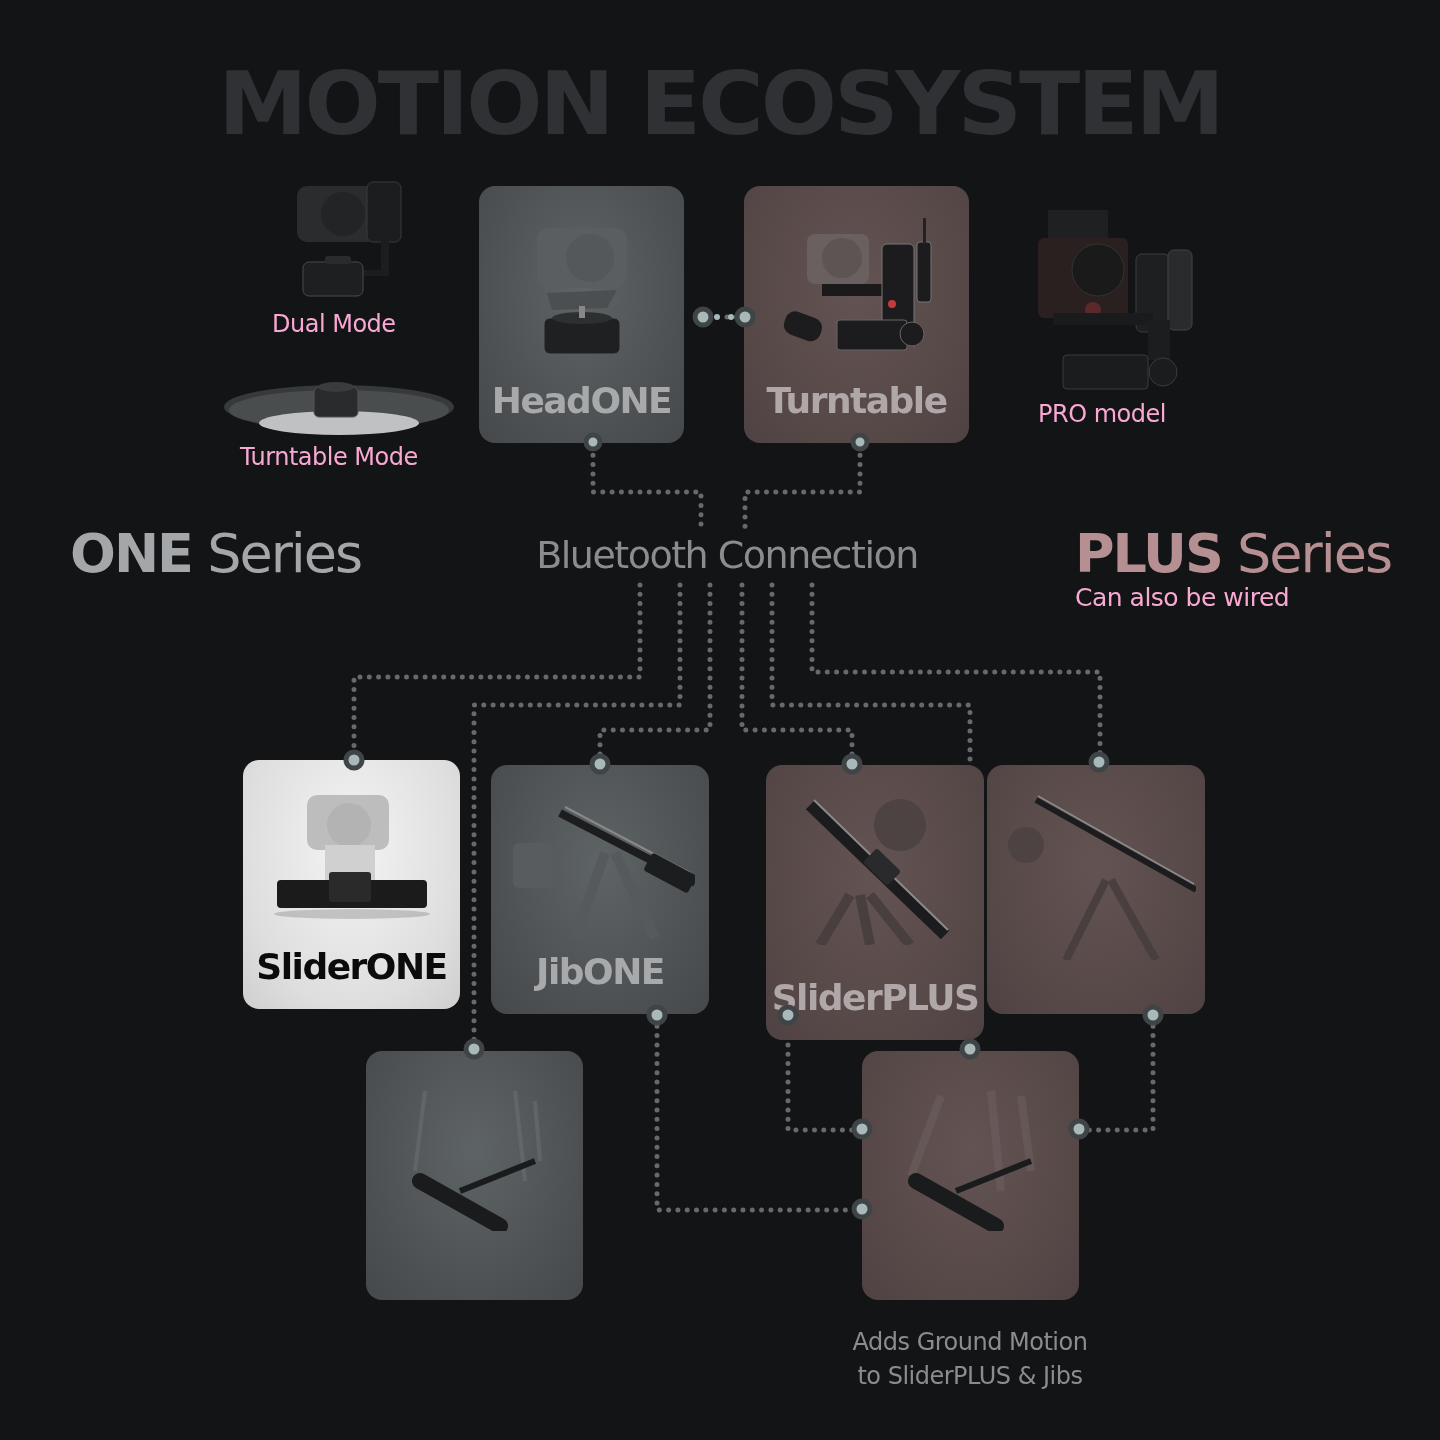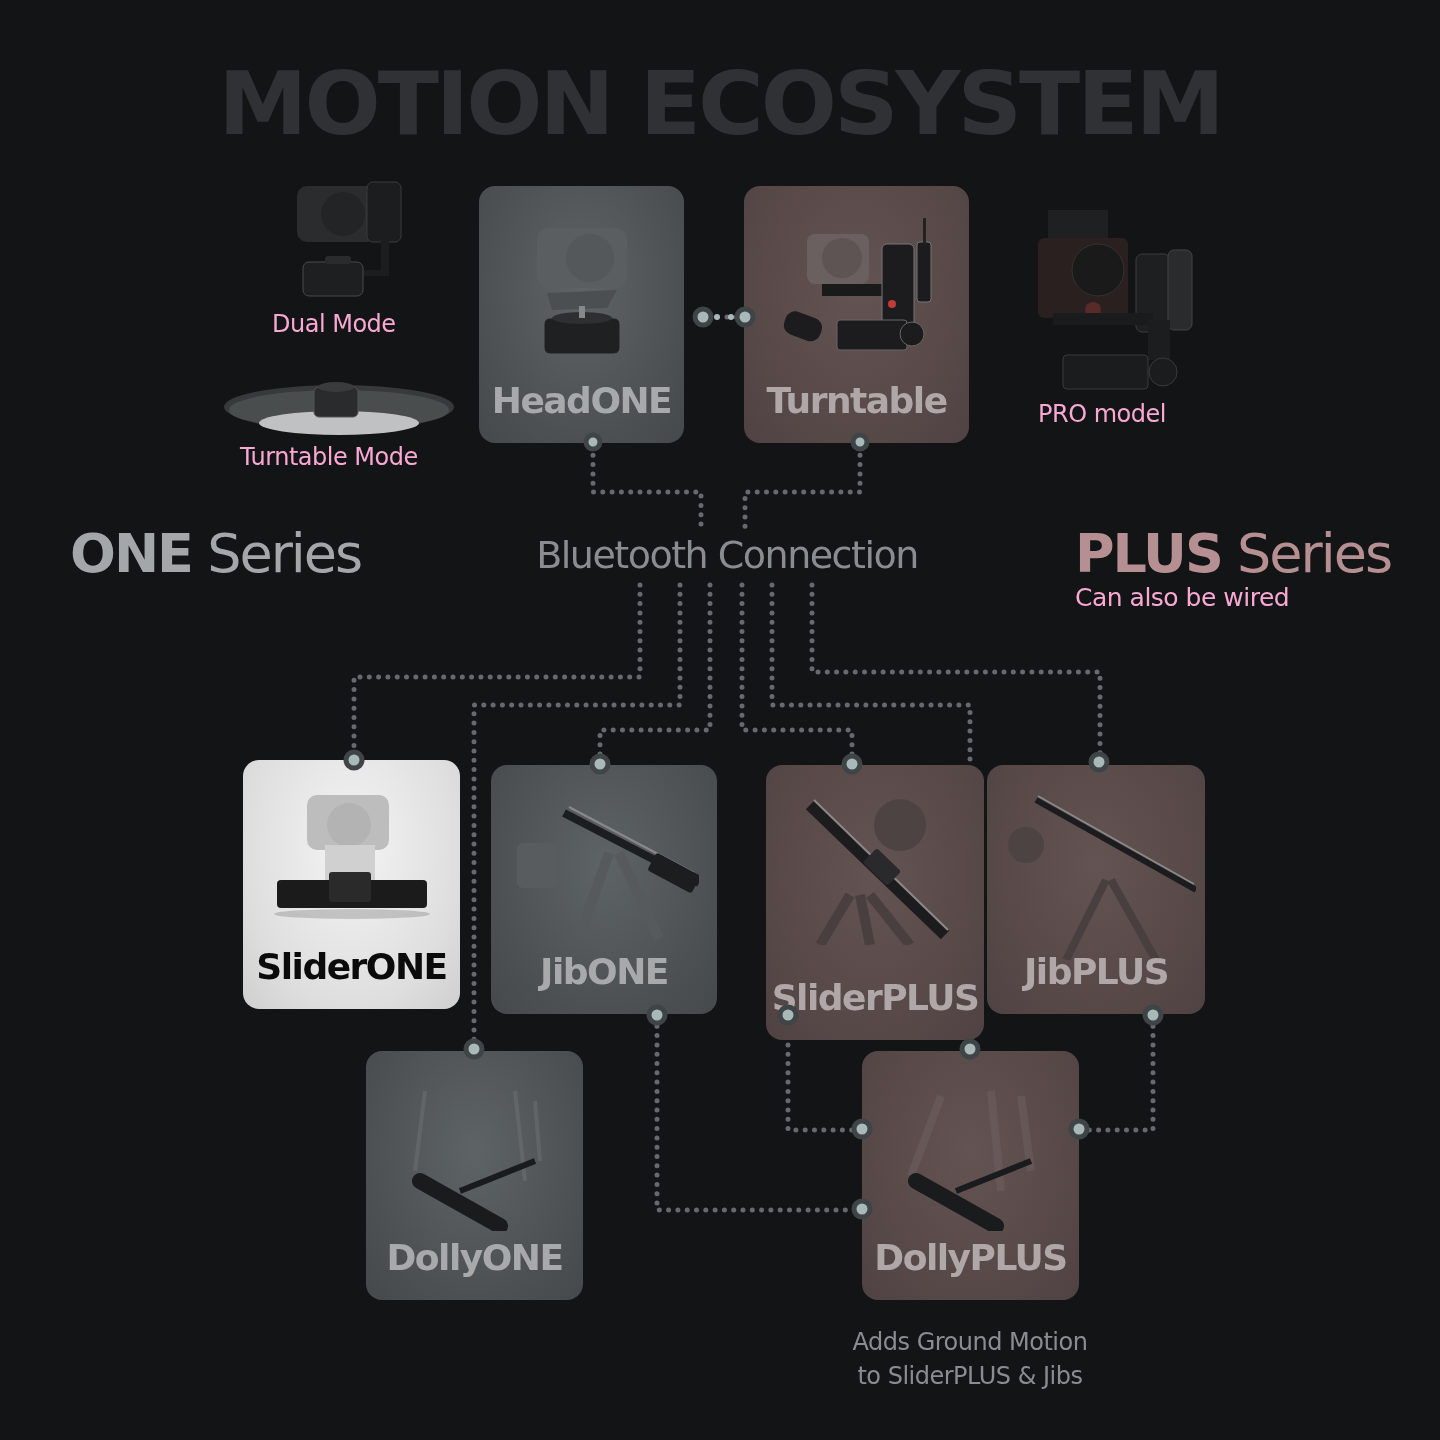--- a/index.html
+++ b/index.html
@@ -157,21 +157,21 @@
       <circle cx="82" cy="35" r="22" fill="#b3b3b3"></circle>
       <rect x="58" y="55" width="50" height="38" fill="#d0d0d0"></rect>
       <rect x="10" y="90" width="150" height="28" rx="4" fill="#1b1b1c"></rect>
       <rect x="62" y="82" width="42" height="30" rx="3" fill="#2a2a2b"></rect>
       <ellipse cx="85" cy="124" rx="78" ry="5" fill="#999" opacity="0.5"></ellipse>
     </svg>
   </div>
   <div class="label">SliderONE</div>
 </div>
 
-<div class="card one" style="left:491px; top:765px; width:218px; height:249px;padding-left:8px;">
+<div class="card one" style="left:491px; top:765px; width:218px; height:249px;">
   <div class="prod" style="top:28px; width:190px; height:150px;">
     <svg width="190" height="150" viewBox="0 0 190 150">
       <rect x="8" y="50" width="40" height="45" rx="6" fill="#585c5f"></rect>
       <path d="M100 60 L70 145 M110 60 L150 145" stroke="#565a5d" stroke-width="10"></path>
       <path d="M55 20 L190 90" stroke="#1c1d1f" stroke-width="8"></path>
       <path d="M60 14 L185 80" stroke="#888" stroke-width="2"></path>
       <rect x="140" y="70" width="50" height="20" rx="3" fill="#1c1d1f" transform="rotate(28 165 80)"></rect>
     </svg>
   </div>
   <div class="label">JibONE</div>
@@ -192,43 +192,40 @@
 
 <div class="card plus" style="left:987px; top:765px; width:218px; height:249px;">
   <div class="prod" style="top:25px; width:200px; height:170px;">
     <svg width="200" height="170" viewBox="0 0 200 170">
       <circle cx="30" cy="55" r="18" fill="#4e4343"></circle>
       <path d="M110 90 L70 170 M115 90 L160 170" stroke="#4a3f3f" stroke-width="8"></path>
       <path d="M40 10 L200 100" stroke="#1c1c1e" stroke-width="6"></path>
       <path d="M42 6 L198 94" stroke="#8a8a8a" stroke-width="1.5"></path>
     </svg>
   </div>
-  <div class="label">JibPLUS</div>
 </div>
 
 <div class="card one" style="left:366px; top:1051px; width:217px; height:249px;">
   <div class="prod" style="top:30px; width:180px; height:150px;">
     <svg width="180" height="150" viewBox="0 0 180 150">
       <path d="M40 10 L30 90 M130 10 L140 100 M150 20 L155 80" stroke="#6a6e71" stroke-width="4" opacity="0.6"></path>
       <path d="M35 100 L115 145" stroke="#1a1b1d" stroke-width="16" stroke-linecap="round"></path>
       <path d="M75 110 L150 80" stroke="#1a1b1d" stroke-width="6"></path>
     </svg>
   </div>
-  <div class="label">DollyONE</div>
 </div>
 
 <div class="card plus" style="left:862px; top:1051px; width:217px; height:249px;">
   <div class="prod" style="top:30px; width:180px; height:150px;">
     <svg width="180" height="150" viewBox="0 0 180 150">
       <path d="M60 15 L30 95 M110 10 L120 110 M140 15 L150 90" stroke="#6d5f5f" stroke-width="8" opacity="0.6"></path>
       <path d="M35 100 L115 145" stroke="#1a1b1d" stroke-width="16" stroke-linecap="round"></path>
       <path d="M75 110 L150 80" stroke="#1a1b1d" stroke-width="6"></path>
     </svg>
   </div>
-  <div class="label">DollyPLUS</div>
 </div>
 
 <div class="caption" style="left:820px; top:1325px; width:300px;">
   <div>Adds Ground Motion</div>
   <div>to SliderPLUS &amp; Jibs</div>
 </div>
 
 <svg class="lines" viewBox="0 0 1440 1440" style="pointer-events:none;">
   <g fill="#a9b9ba" stroke="#3f4447" stroke-width="5">
     <circle cx="703" cy="317" r="8"></circle>

